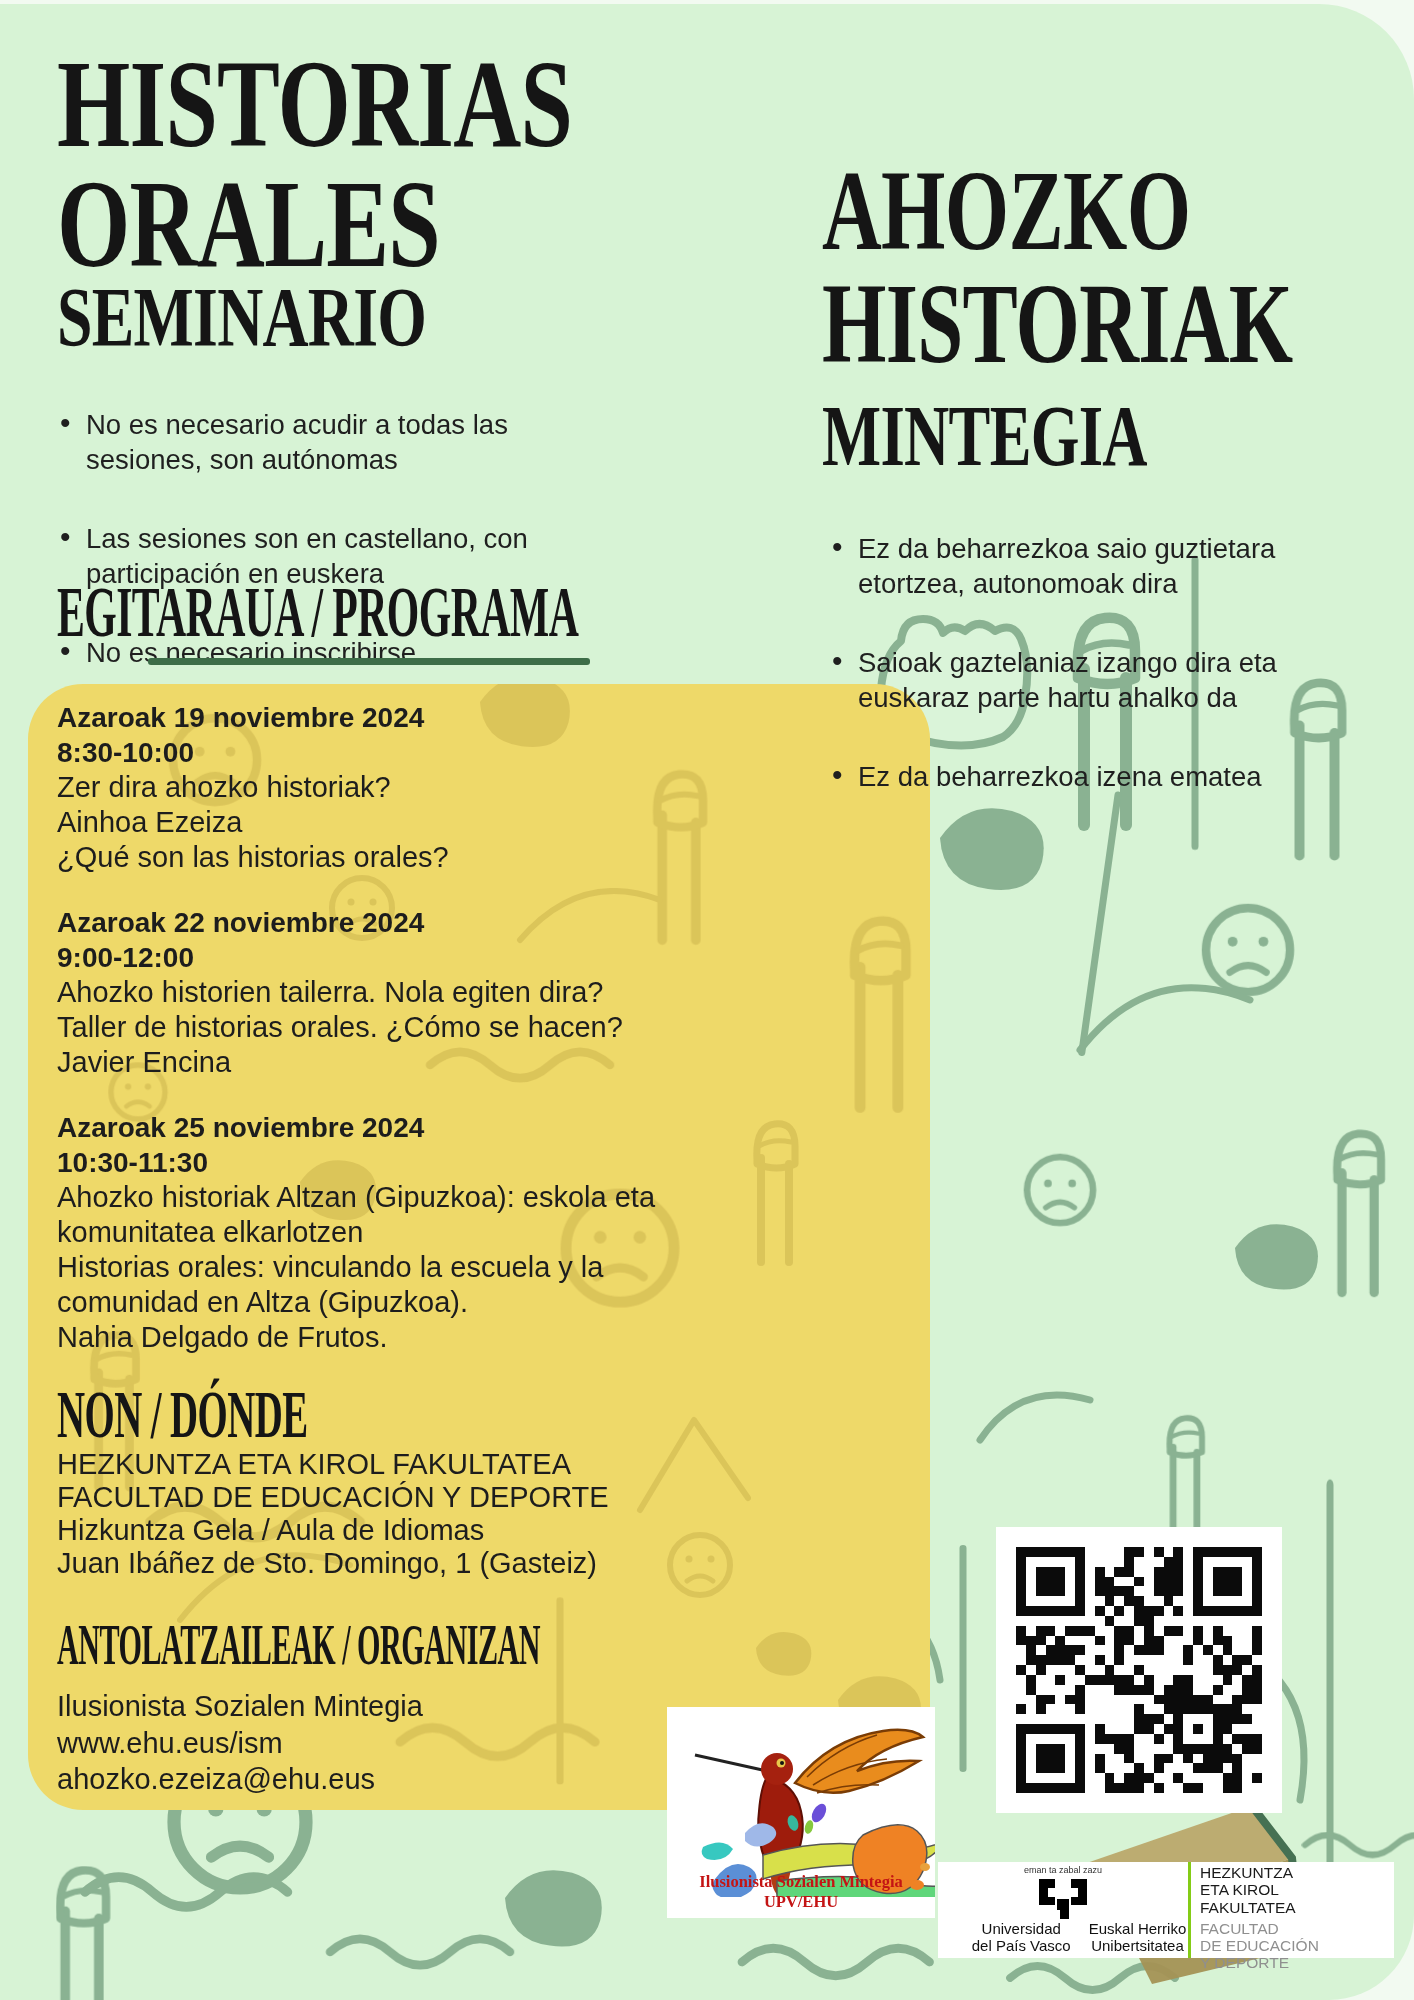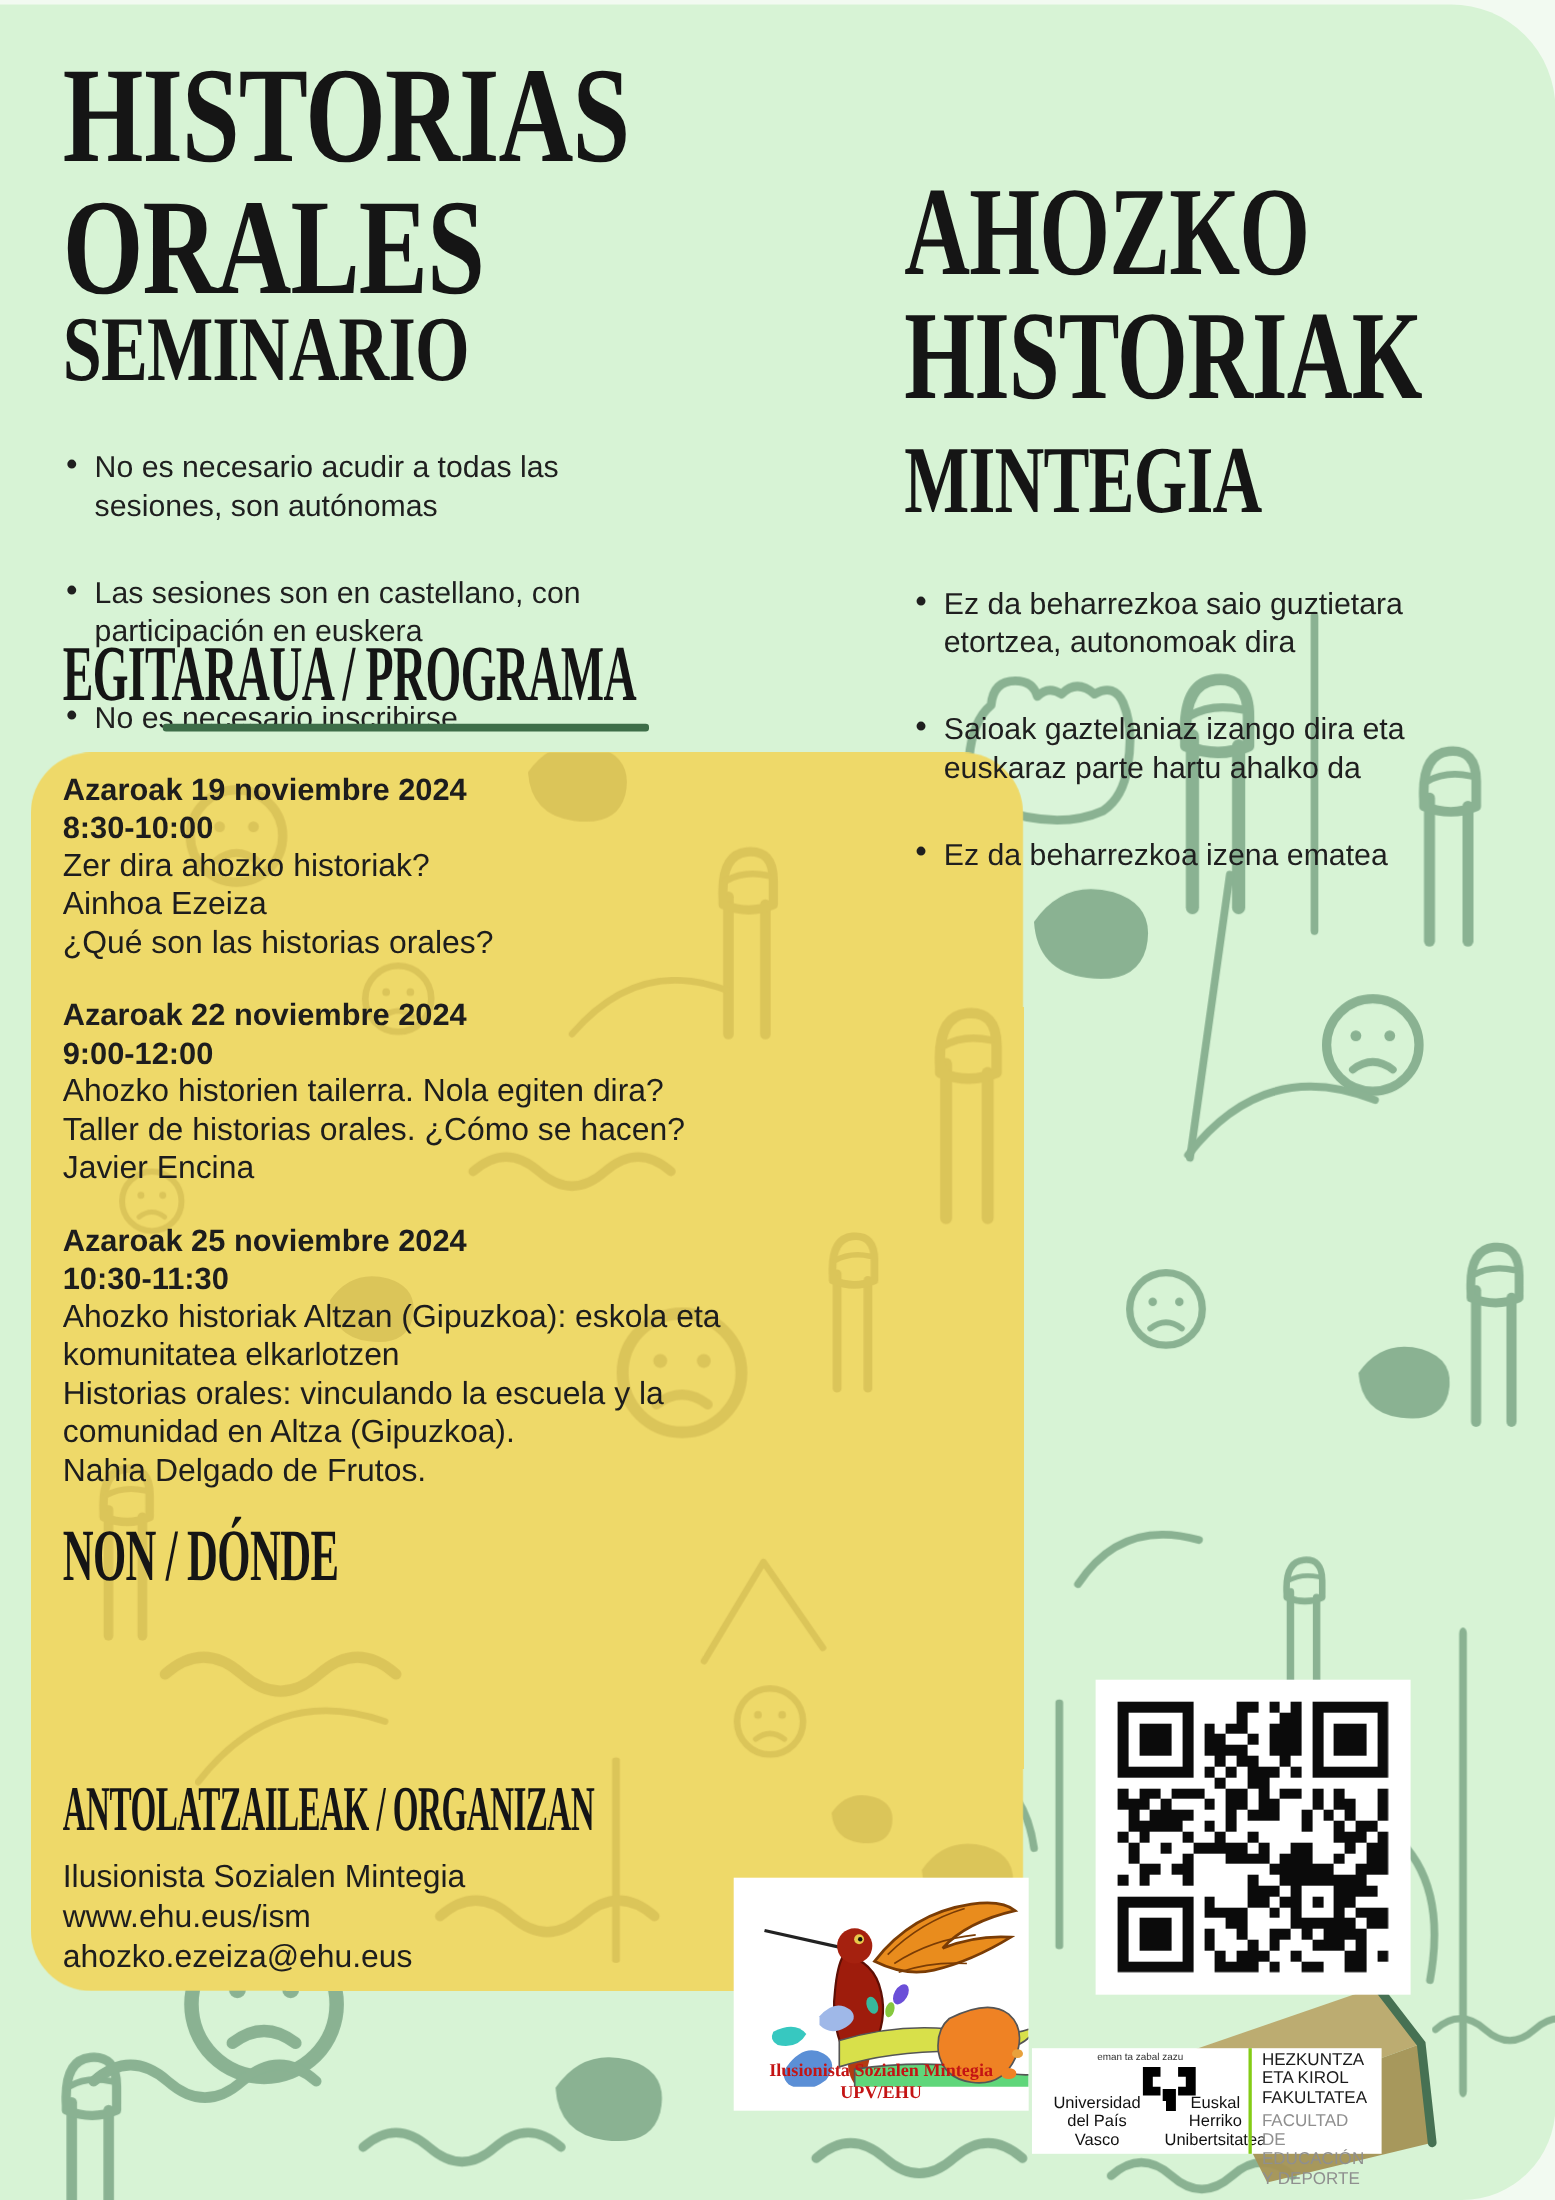--- a/index.html
+++ b/index.html
@@ -30,21 +30,21 @@
   .plain{position:absolute;left:57px;z-index:5;color:#1d1d1d;font-size:29px;line-height:33px;}
   .plain div{height:33px;}
   .org-lines{line-height:36.5px;}
   .org-lines div{height:36.5px;}
   .panel{position:absolute;background:#ffffff;z-index:6;}
   .ism-panel{left:667px;top:1707px;width:268px;height:211px;}
   .ism-caption{position:absolute;left:0;bottom:6px;width:100%;text-align:center;
                font-family:"Liberation Serif",serif;font-weight:700;font-size:16.5px;color:#c41414;}
   .qr-panel{left:996px;top:1527px;width:286px;height:286px;}
   .qr-panel svg{position:absolute;left:20px;top:20px;width:246px;height:246px;}
-  .logos-panel{left:938px;top:1862px;width:318px;height:96px;display:flex;}
+  .logos-panel{left:938px;top:1862px;width:456px;height:96px;display:flex;}
   .upv-part{position:relative;width:250px;height:100%;}
   .upv-motto{position:absolute;top:3px;left:0;width:100%;text-align:center;font-size:9px;color:#333;}
   .upv-sym{position:absolute;left:95px;top:13px;}
   .upv-names{position:absolute;bottom:4px;left:0;width:100%;display:flex;justify-content:center;gap:18px;
              font-size:15px;line-height:17px;color:#111;text-align:center;padding-left:16px;}
   .fac-part{position:relative;width:150px;height:100%;border-left:3px solid #84cc16;box-sizing:border-box;
             padding:2px 0 0 9px;font-size:15.5px;line-height:17.3px;}
   .fac-eu{color:#1a1a1a;}
   .fac-es{color:#8f8f8f;margin-top:4px;}
 </style>
@@ -189,20 +189,26 @@
     <div class="d">Azaroak 25 noviembre 2024</div>
     <div class="d">10:30-11:30</div>
     <div>Ahozko historiak Altzan (Gipuzkoa): eskola eta</div>
     <div>komunitatea elkarlotzen</div>
     <div>Historias orales: vinculando la escuela y la</div>
     <div>comunidad en Altza (Gipuzkoa).</div>
     <div>Nahia Delgado de Frutos.</div>
   </div>
 
   <div class="display t-sec2" style="left:57px;top:1381px;">NON / DÓNDE</div>
+  <div class="plain" style="top:1448px;">
+    <div>HEZKUNTZA ETA KIROL FAKULTATEA</div>
+    <div>FACULTAD DE EDUCACIÓN Y DEPORTE</div>
+    <div>Hizkuntza Gela / Aula de Idiomas</div>
+    <div>Juan Ibáñez de Sto. Domingo, 1 (Gasteiz)</div>
+  </div>
 
   <div class="display t-sec3" style="left:57px;top:1616px;">ANTOLATZAILEAK / ORGANIZAN</div>
   <div class="plain org-lines" style="top:1688px;">
     <div>Ilusionista Sozialen Mintegia</div>
     <div>www.ehu.eus/ism</div>
     <div>ahozko.ezeiza@ehu.eus</div>
   </div>
 
   <div class="panel ism-panel">
     <svg width="268" height="190" viewBox="0 0 268 190">

